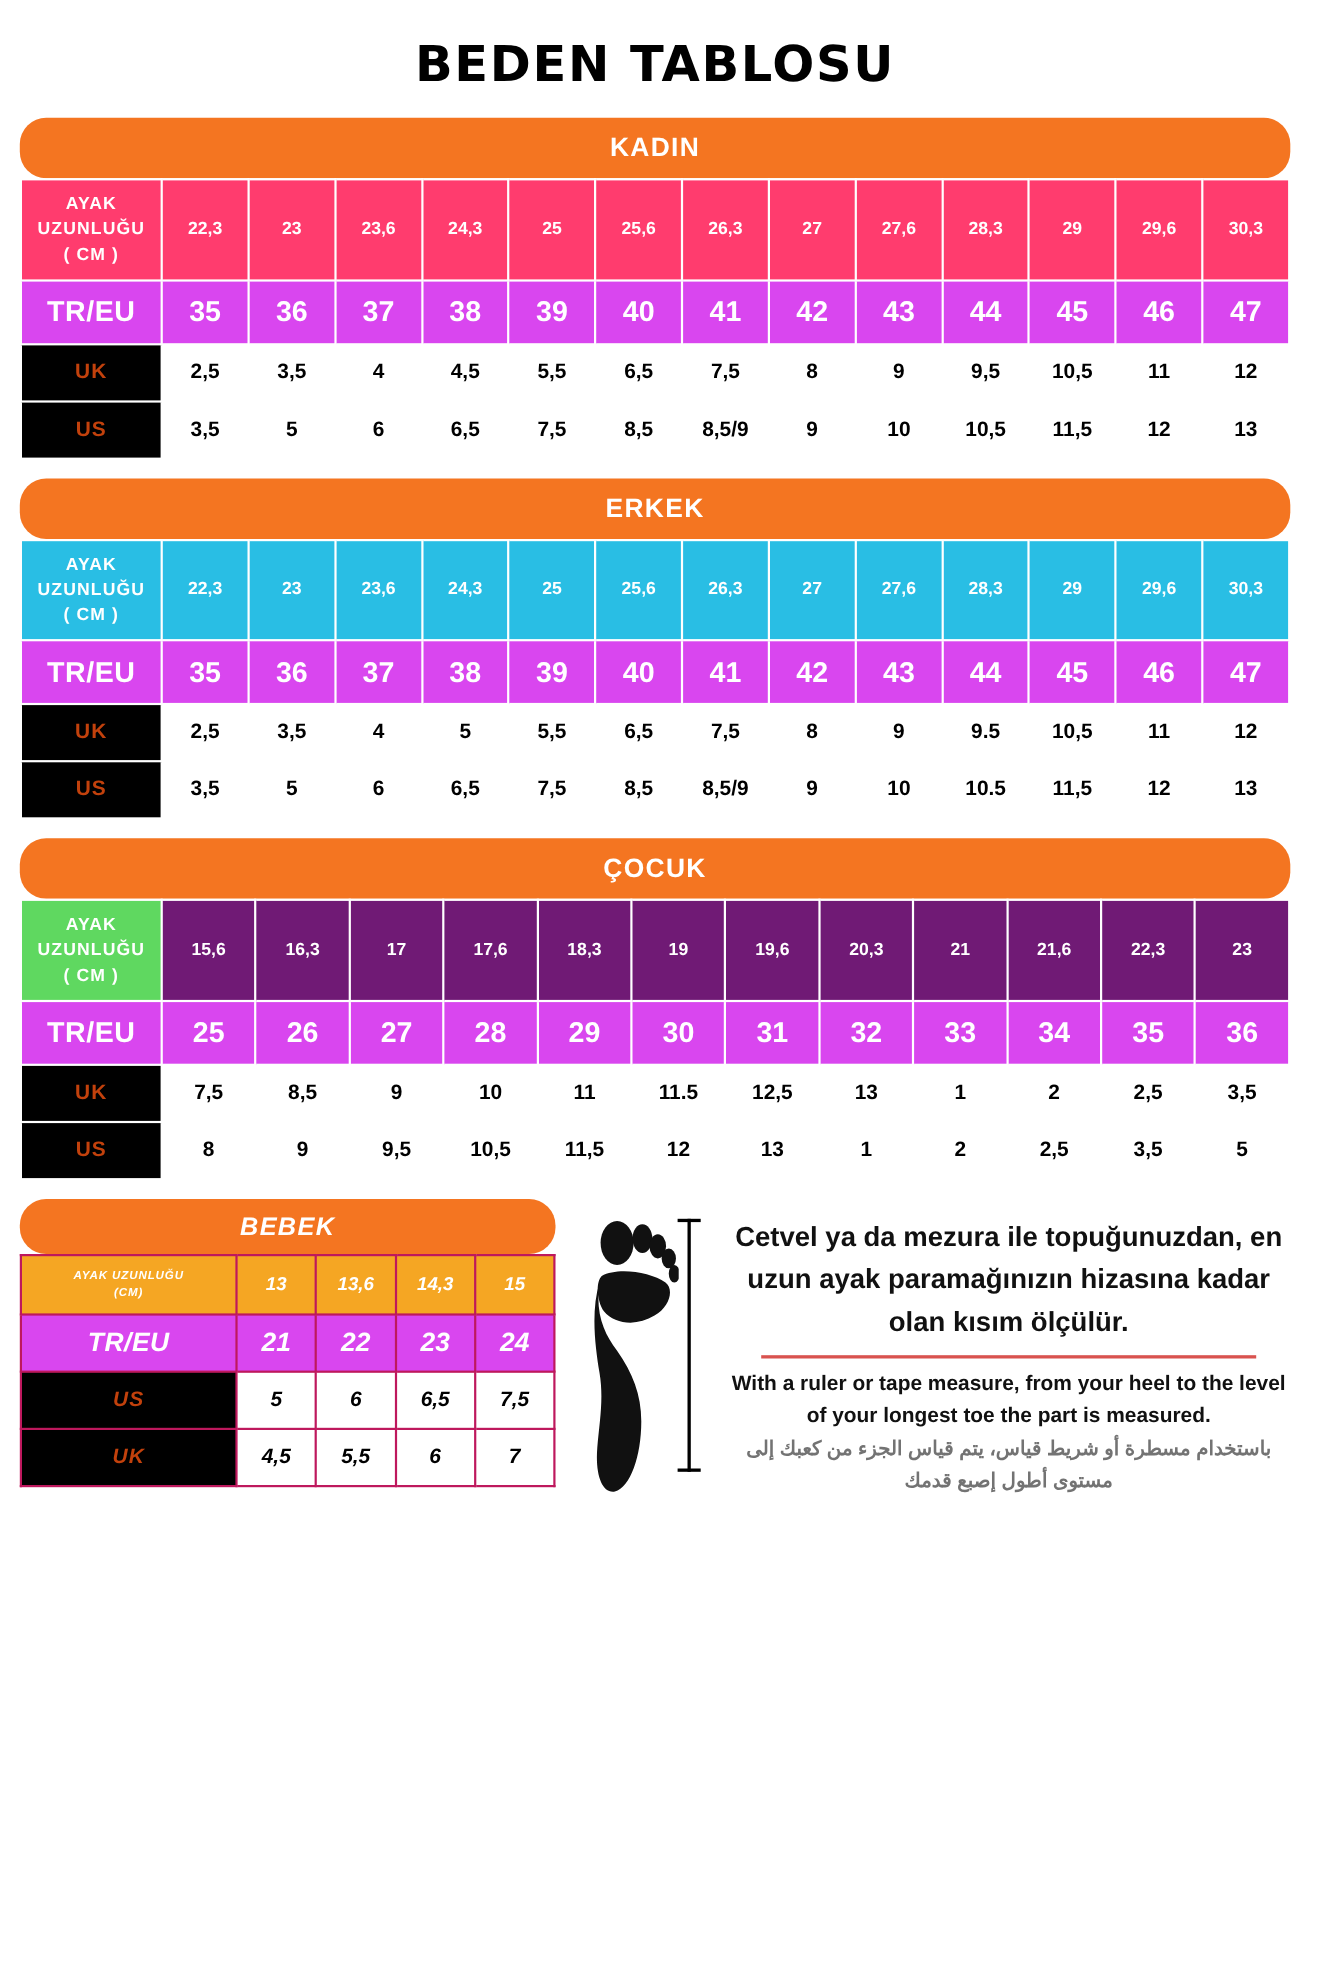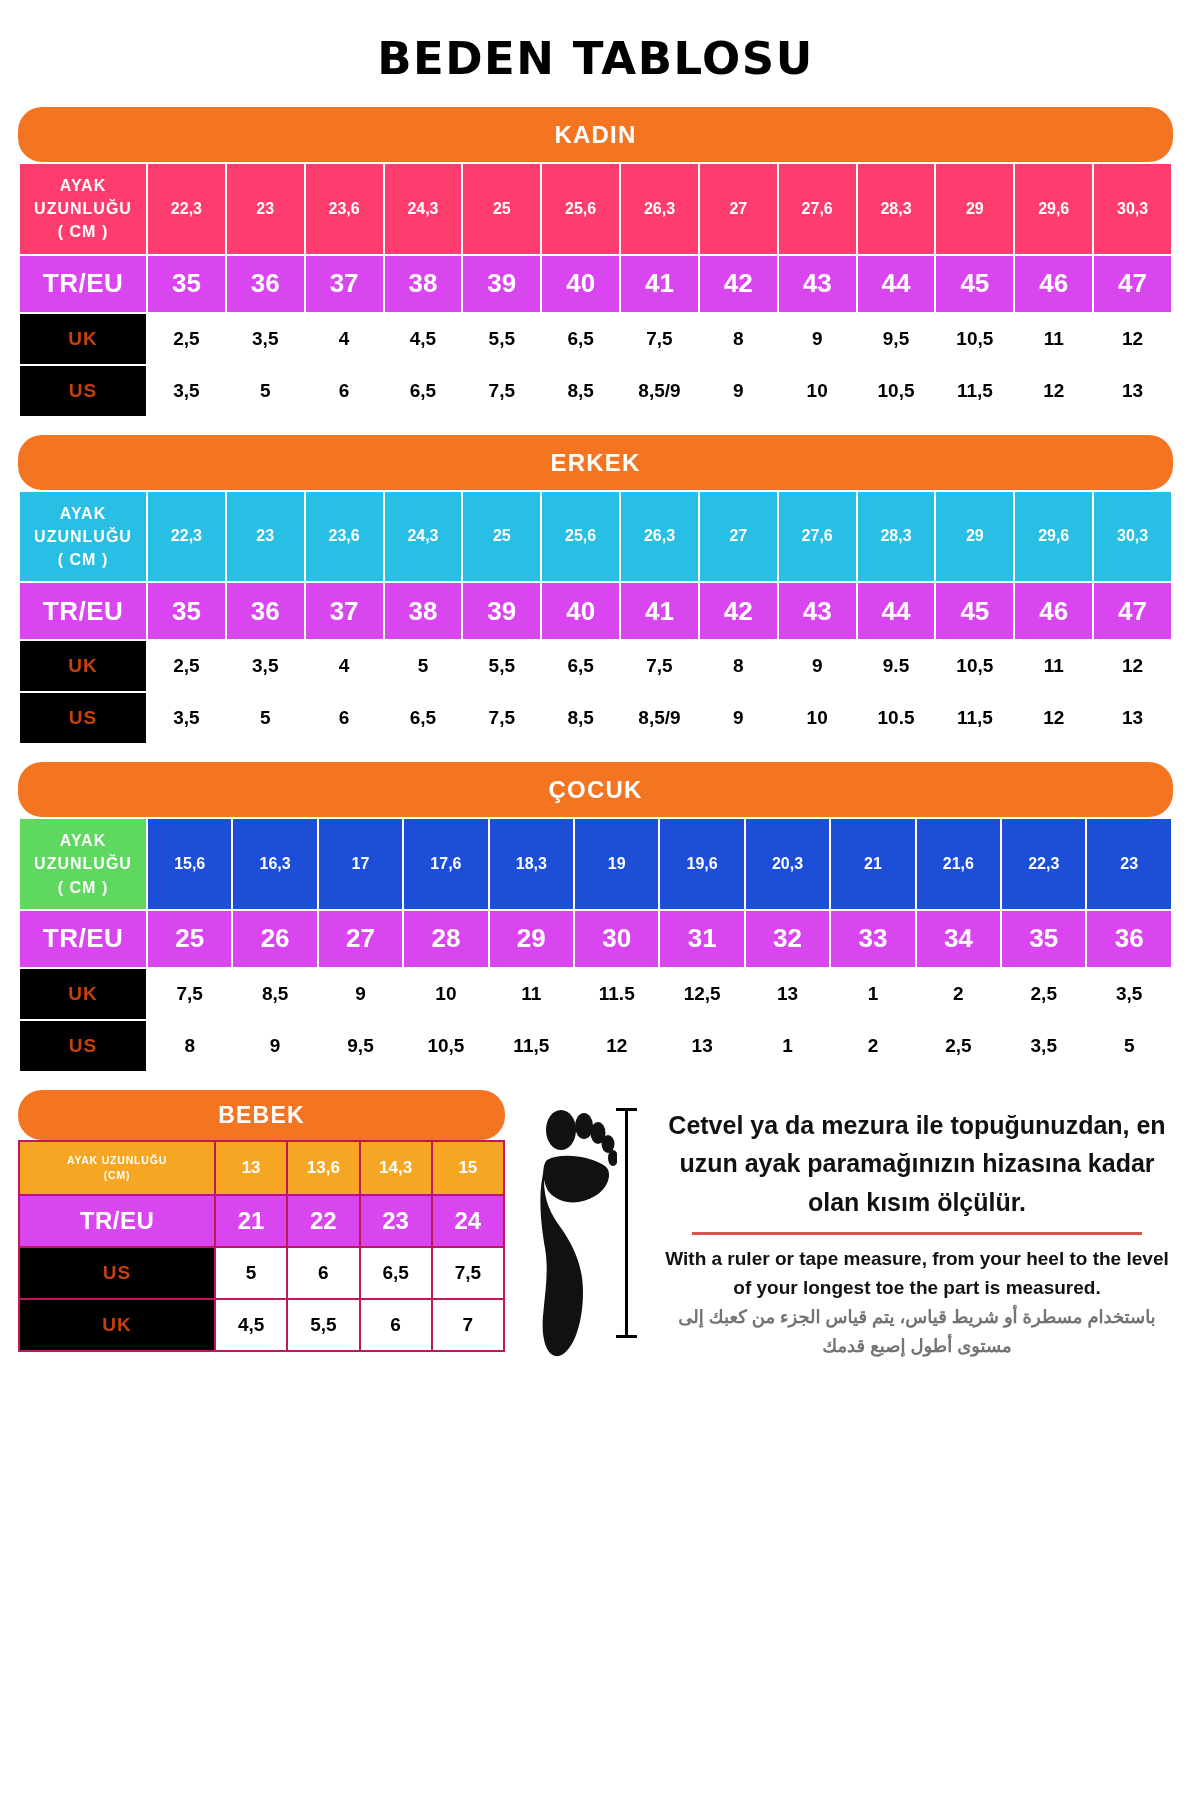--- a/index.html
+++ b/index.html
@@ -66,31 +66,31 @@
   tr.len-row td.lbl { color: #ffffff; }
   tr.tr-row td { height: 58px; background: #d946ef; color: #fff; font-size: 26px; }
   tr.wb-row td { height: 52px; background: #fff; color: #000; font-size: 19px; }
   tr.wb-row td.lbl { background: #000; color: #c2410c; }
 
   
   .kadin tr.len-row td { background: #FF3C6E; }
   .kadin tr.len-row td.lbl { background: #FF3C6E; }
   .erkek tr.len-row td { background: #29BEE4; }
   .erkek tr.len-row td.lbl { background: #29BEE4; }
-  .cocuk tr.len-row td { background: #1d4ed8; }
+  .cocuk tr.len-row td { background: #701a75; }
   .cocuk tr.len-row td.lbl { background: #5FD860; }
 
   
   .bottom {
     display: flex;
     gap: 18px;
     align-items: flex-start;
     margin-top: 4px;
   }
-  .bebek-block { width: 487px; flex: none; }
+  .bebek-block { width: 487px; flex: none; font-style: italic; }
   .bebek .sec-header { font-size: 23px; padding: 12px 0 11px 0; }
   .bebek table.chart td { border: 2px solid #be185d; }
   .bebek .lbl { width: 196px; }
   .bebek tr.len-row td { height: 54px; background: #F5A623; color: #fff; font-size: 17px; }
   .bebek tr.len-row td.lbl { background: #F5A623; font-size: 10.5px; letter-spacing: .8px; line-height: 1.4; }
   .bebek tr.tr-row td { height: 52px; font-size: 24px; }
   .bebek tr.wb-row td { height: 52px; font-size: 19px; }
 
   .foot-wrap {
     width: 120px;

